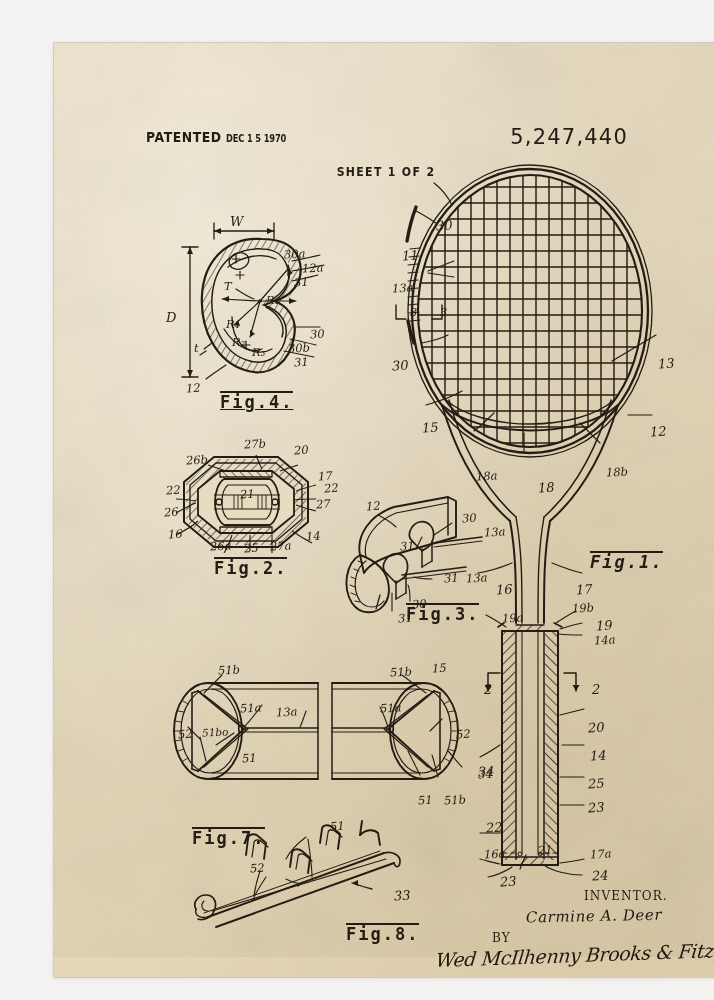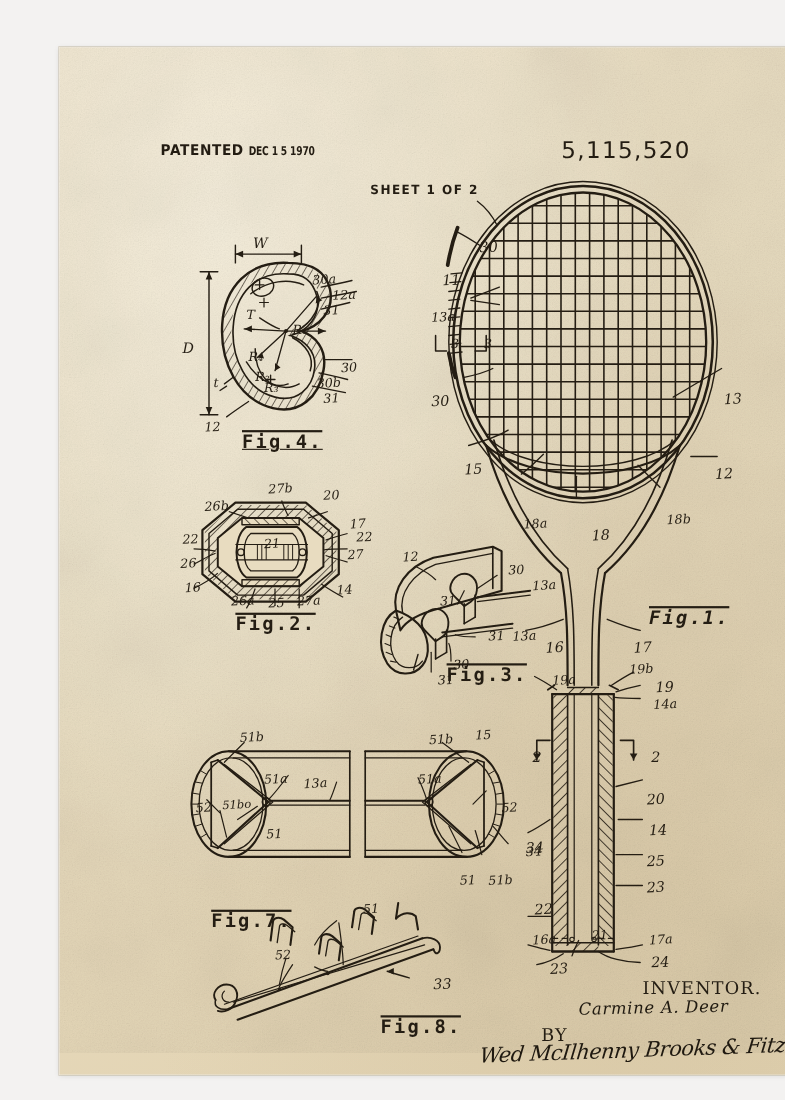--- a/index.html
+++ b/index.html
@@ -60,21 +60,21 @@
   .figcap{
     position:absolute;color:#241d13;
     font-family:"DejaVu Sans Mono",monospace;font-weight:bold;
     font-size:17px;letter-spacing:2px;white-space:nowrap;
   }
   .figcap .u{display:block;height:2.4px;background:#241d13;margin-bottom:-1px;}
 
   
   .sigtxt{
     position:absolute;color:#241d13;
-    font-family:"DejaVu Serif",serif;font-size:16px;letter-spacing:1.1px;white-space:nowrap;
+    font-family:"DejaVu Serif",serif;font-size:12px;letter-spacing:1.1px;white-space:nowrap;
   }
   .script{
     position:absolute;color:#1f1910;
     font-family:"DejaVu Serif",serif;font-style:italic;white-space:nowrap;
   }
   #inventor-name{font-size:15px;letter-spacing:.6px;transform:rotate(-1.2deg);}
   #attorney-sig{font-size:19px;letter-spacing:-.4px;transform:rotate(-2deg) skewX(-8deg);}
 </style>
 </head>
 <body>
@@ -99,21 +99,21 @@
             </feComponentTransfer>
         </filter>
       </defs>
       <rect width="664" height="914" filter="url(#fgrain)"></rect>
       <rect width="664" height="914" filter="url(#fblotch)"></rect>
     </svg>
 
     <div id="hdr-patented">
       <span>PATENTED</span><span id="hdr-date">DEC 1 5 1970</span>
     </div>
-    <div id="hdr-number">5,115,520</div>
+    <div id="hdr-number">5,247,440</div>
     <div id="hdr-sheet">SHEET 1 OF 2</div>
 
     <svg class="ink" style="left:316px;top:110px;" width="348" height="760" viewBox="0 0 348 760">
       <defs>
         <clipPath id="headClip">
           <ellipse cx="160" cy="158" rx="112" ry="136"></ellipse>
         </clipPath>
         <pattern id="hatchR" width="7" height="7" patternUnits="userSpaceOnUse" patternTransform="rotate(45)">
           <line x1="0" y1="0" x2="0" y2="7" stroke="#241d13" stroke-width="1.5"></line>
         </pattern>
@@ -366,21 +366,21 @@
         <path d="M40,170 C48,164 54,160 60,156" stroke-width="1.2"></path>
       </g>
     </svg>
 
     <div class="ref flat" style="left:176px;top:172px;font-style:italic;">W</div>
     <div class="ref flat" style="left:112px;top:268px;font-style:italic;">D</div>
     <div class="ref flat s" style="left:140px;top:300px;font-style:italic;">t</div>
     <div class="ref flat s" style="left:170px;top:238px;font-style:italic;">T</div>
     <div class="ref flat s" style="left:212px;top:252px;font-style:italic;">R₁</div>
     <div class="ref flat s" style="left:178px;top:294px;font-style:italic;">R₂</div>
-    <div class="ref flat s" style="left:186px;top:304px;font-style:italic;">R₃</div>
+    <div class="ref flat s" style="left:198px;top:304px;font-style:italic;">R₃</div>
     <div class="ref flat s" style="left:172px;top:276px;font-style:italic;">R₄</div>
     <div class="ref s" style="left:230px;top:206px;">30a</div>
     <div class="ref s" style="left:248px;top:220px;">12a</div>
     <div class="ref s" style="left:240px;top:234px;">31</div>
     <div class="ref s" style="left:256px;top:286px;">30</div>
     <div class="ref s" style="left:234px;top:300px;">30b</div>
     <div class="ref s" style="left:240px;top:314px;">31</div>
     <div class="ref s" style="left:132px;top:340px;">12</div>
 
     <div class="figcap" style="left:166px;top:348px;text-decoration:underline;">

